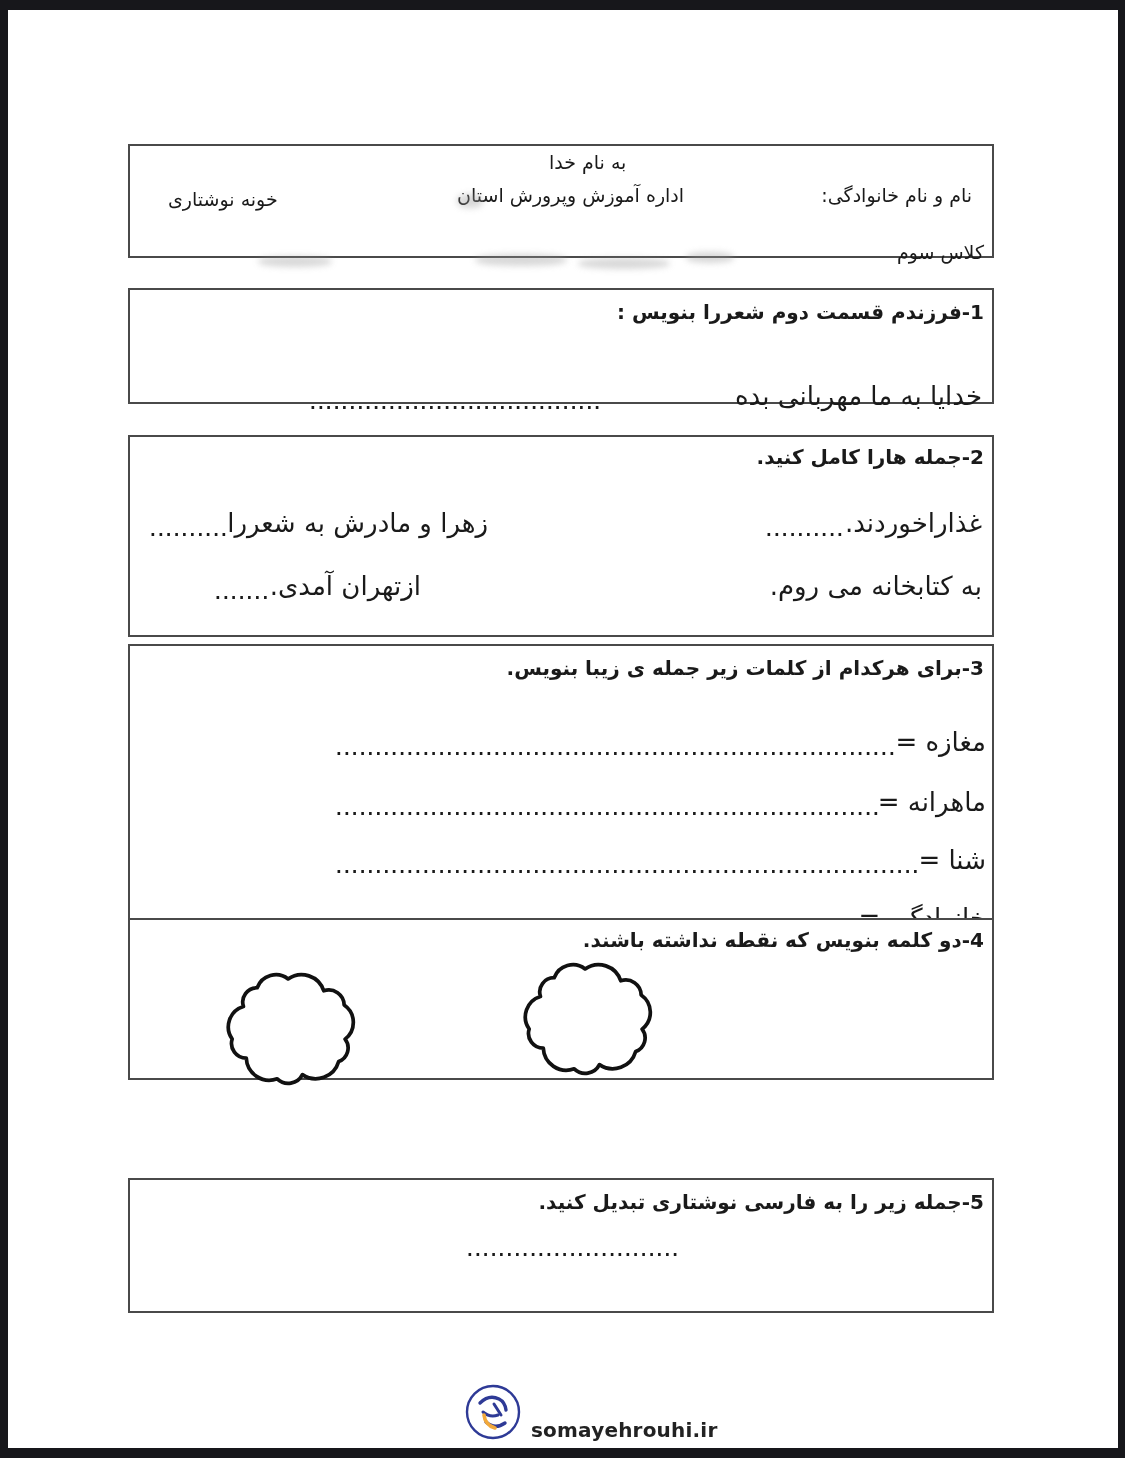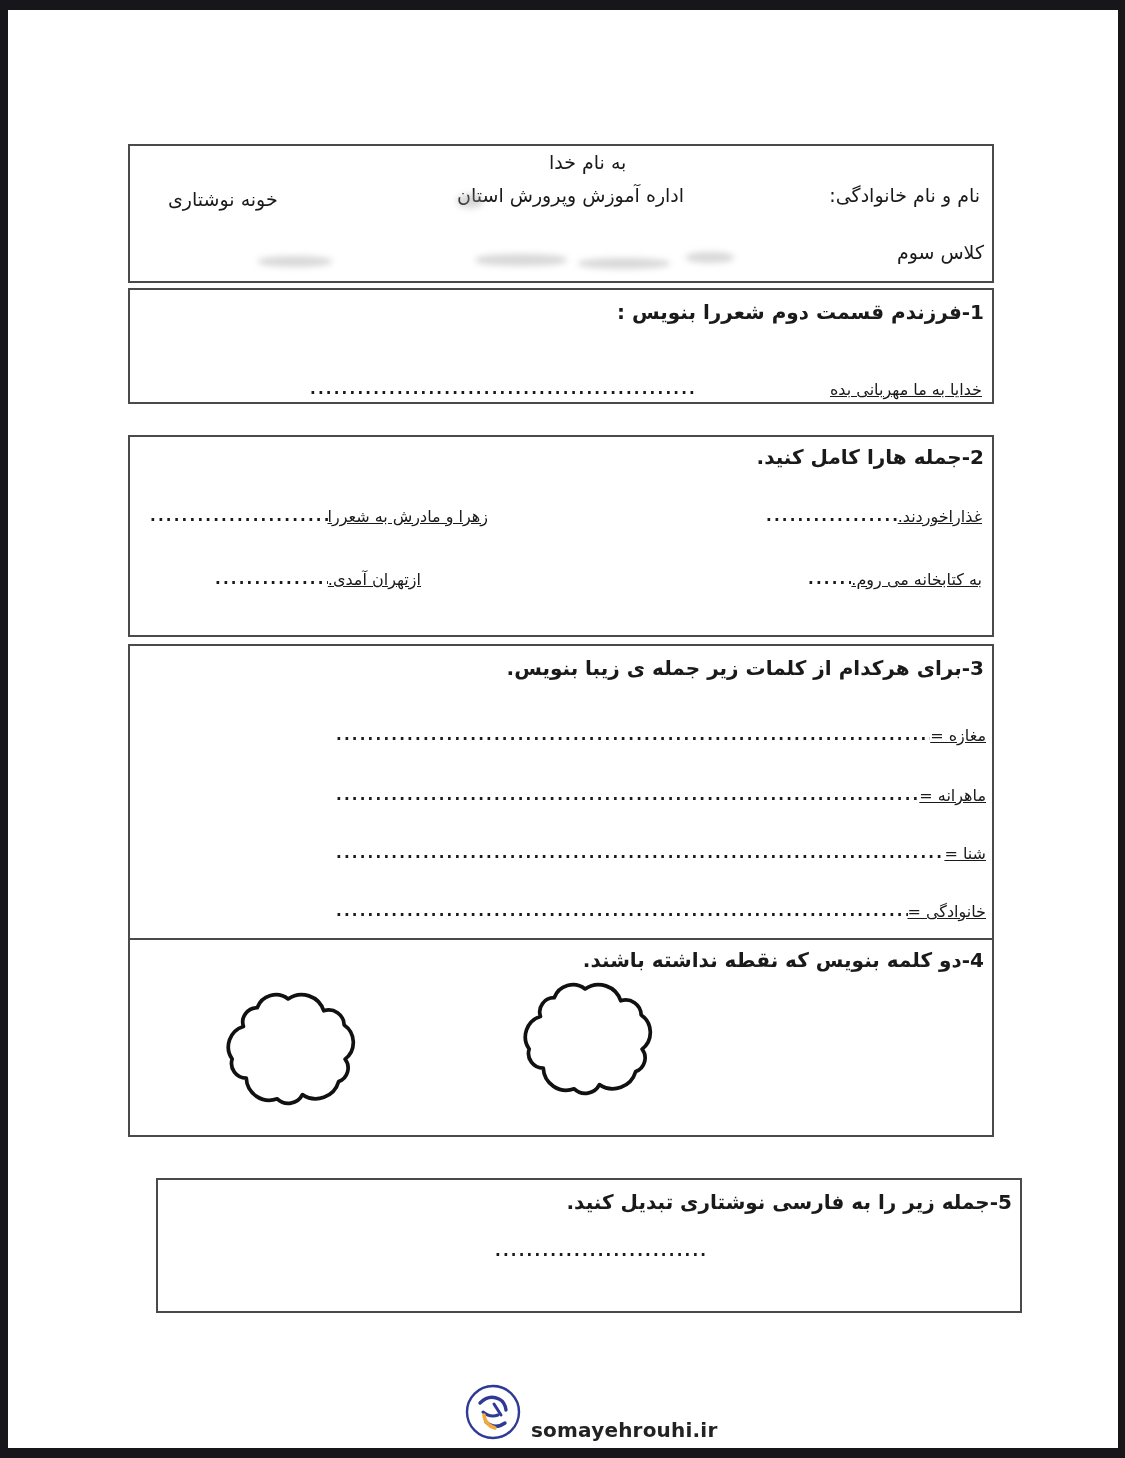--- a/index.html
+++ b/index.html
@@ -1,47 +1,47 @@
 <!DOCTYPE html>
 <html lang="fa"><head>
 <meta charset="utf-8">
 <style>
   html,body{margin:0;padding:0;background:#17171b;}
   .stage{position:relative;width:1125px;height:1458px;background:#17171b;overflow:hidden;
          font-family:"DejaVu Sans",sans-serif;color:#1a1a1a;}
   .page{position:absolute;left:8px;top:10px;width:1110px;height:1438px;background:#ffffff;}
   .box{position:absolute;left:120px;width:866px;border:2px solid #4a4a4a;background:#fff;box-sizing:border-box;}
-  .hbox{top:134px;height:139px;}
+  .hbox{top:134px;height:114px;}
   .q1box{top:278px;height:116px;}
   .q2box{top:425px;height:202px;}
   .q3box{top:634px;height:316px;}
-  .q4box{top:928px;height:199px;}
-  .q5box{top:1168px;height:135px;margin-left:28px;}
+  .q4box{top:908px;height:162px;}
+  .q5box{top:1168px;height:135px;}
   .t{position:absolute;direction:rtl;white-space:nowrap;font-size:19px;line-height:1.45;}
   .bold{font-weight:700;font-size:20px;}
   .line{position:absolute;display:flex;direction:rtl;align-items:baseline;}
-  .line .txt{white-space:nowrap;font-size:16px;line-height:1.45;text-decoration:underline;}
+  .line .txt{white-space:nowrap;font-size:26px;line-height:1.45;}
   .dots{overflow:hidden;white-space:nowrap;direction:ltr;font-size:15px;letter-spacing:2.2px;
         font-weight:600;align-self:flex-end;padding-bottom:3px;color:#1a1a1a;}
   .grow{flex:1 1 auto;}
   .smudge{position:absolute;background:#9a9a9a;opacity:.38;filter:blur(3px);border-radius:45%;}
   .cloud{position:absolute;}
   .footer{position:absolute;display:flex;align-items:center;}
   .footer .site{font-size:20px;font-weight:700;color:#222;letter-spacing:.2px;margin-left:8px;
                 font-family:"DejaVu Sans",sans-serif;direction:ltr;}
 </style>
 </head>
 <body>
 
 <div class="stage">
   <div class="page">
 
     <div class="box hbox">
       <span class="t" style="left:419px;top:3px;">به نام خدا</span>
-      <span class="t" style="right:12px;top:36px;">نام و نام خانوادگی:</span>
+      <span class="t" style="right:20px;top:36px;">نام و نام خانوادگی:</span>
       <span class="t" style="left:327px;top:36px;">اداره آموزش وپرورش استان</span>
       <span class="t" style="left:38px;top:40px;">خونه نوشتاری</span>
       <span class="t" style="right:8px;top:93px;">کلاس سوم</span>
 
       <div class="smudge" style="left:327px;top:48px;width:26px;height:14px;"></div>
       <div class="smudge" style="left:128px;top:110px;width:74px;height:11px;"></div>
       <div class="smudge" style="left:345px;top:108px;width:92px;height:12px;"></div>
       <div class="smudge" style="left:448px;top:112px;width:92px;height:11px;"></div>
       <div class="smudge" style="left:556px;top:106px;width:48px;height:11px;"></div>
     </div>

